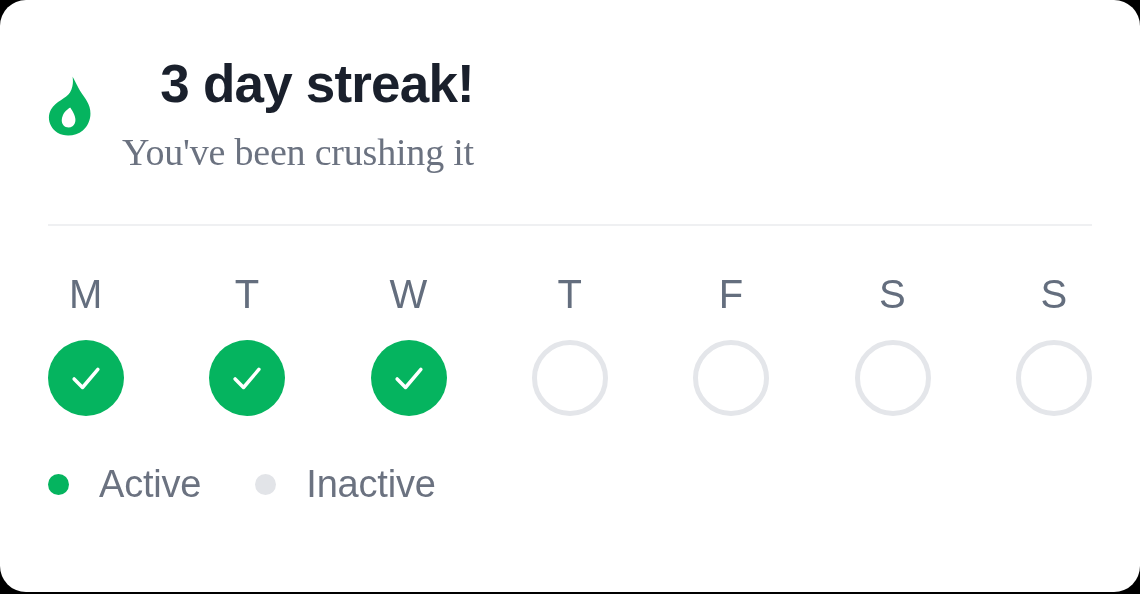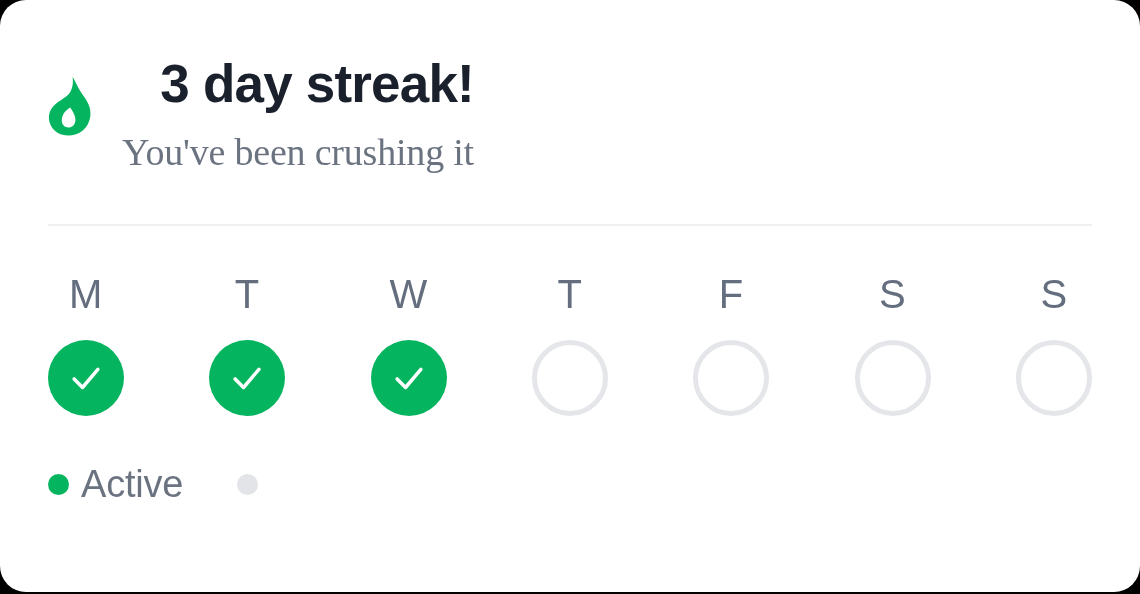--- a/index.html
+++ b/index.html
@@ -148,21 +148,21 @@
   }
 
   .legend-dot.active-dot   { background: #05B45F; }
   .legend-dot.inactive-dot { background: #E2E4E8; }
 
   .legend-label {
     font-size: 38px;
     line-height: 44px;
     color: #6B7280;
     letter-spacing: -0.2px;
-    margin-left: 12px;
+    margin-left: 30px;
     white-space: nowrap;
   }
 </style>
 </head>
 <body>
 
 <div class="streak-card">
 
   <div class="card-header">
 
@@ -233,17 +233,18 @@
 
   <div class="legend-row">
 
     <div class="legend-item">
       <span class="legend-dot active-dot"></span>
       <span class="legend-label">Active</span>
     </div>
 
     <div class="legend-item">
       <span class="legend-dot inactive-dot"></span>
+      <span class="legend-label">Inactive</span>
     </div>
 
   </div>
 
 </div>
 
 </body></html>

